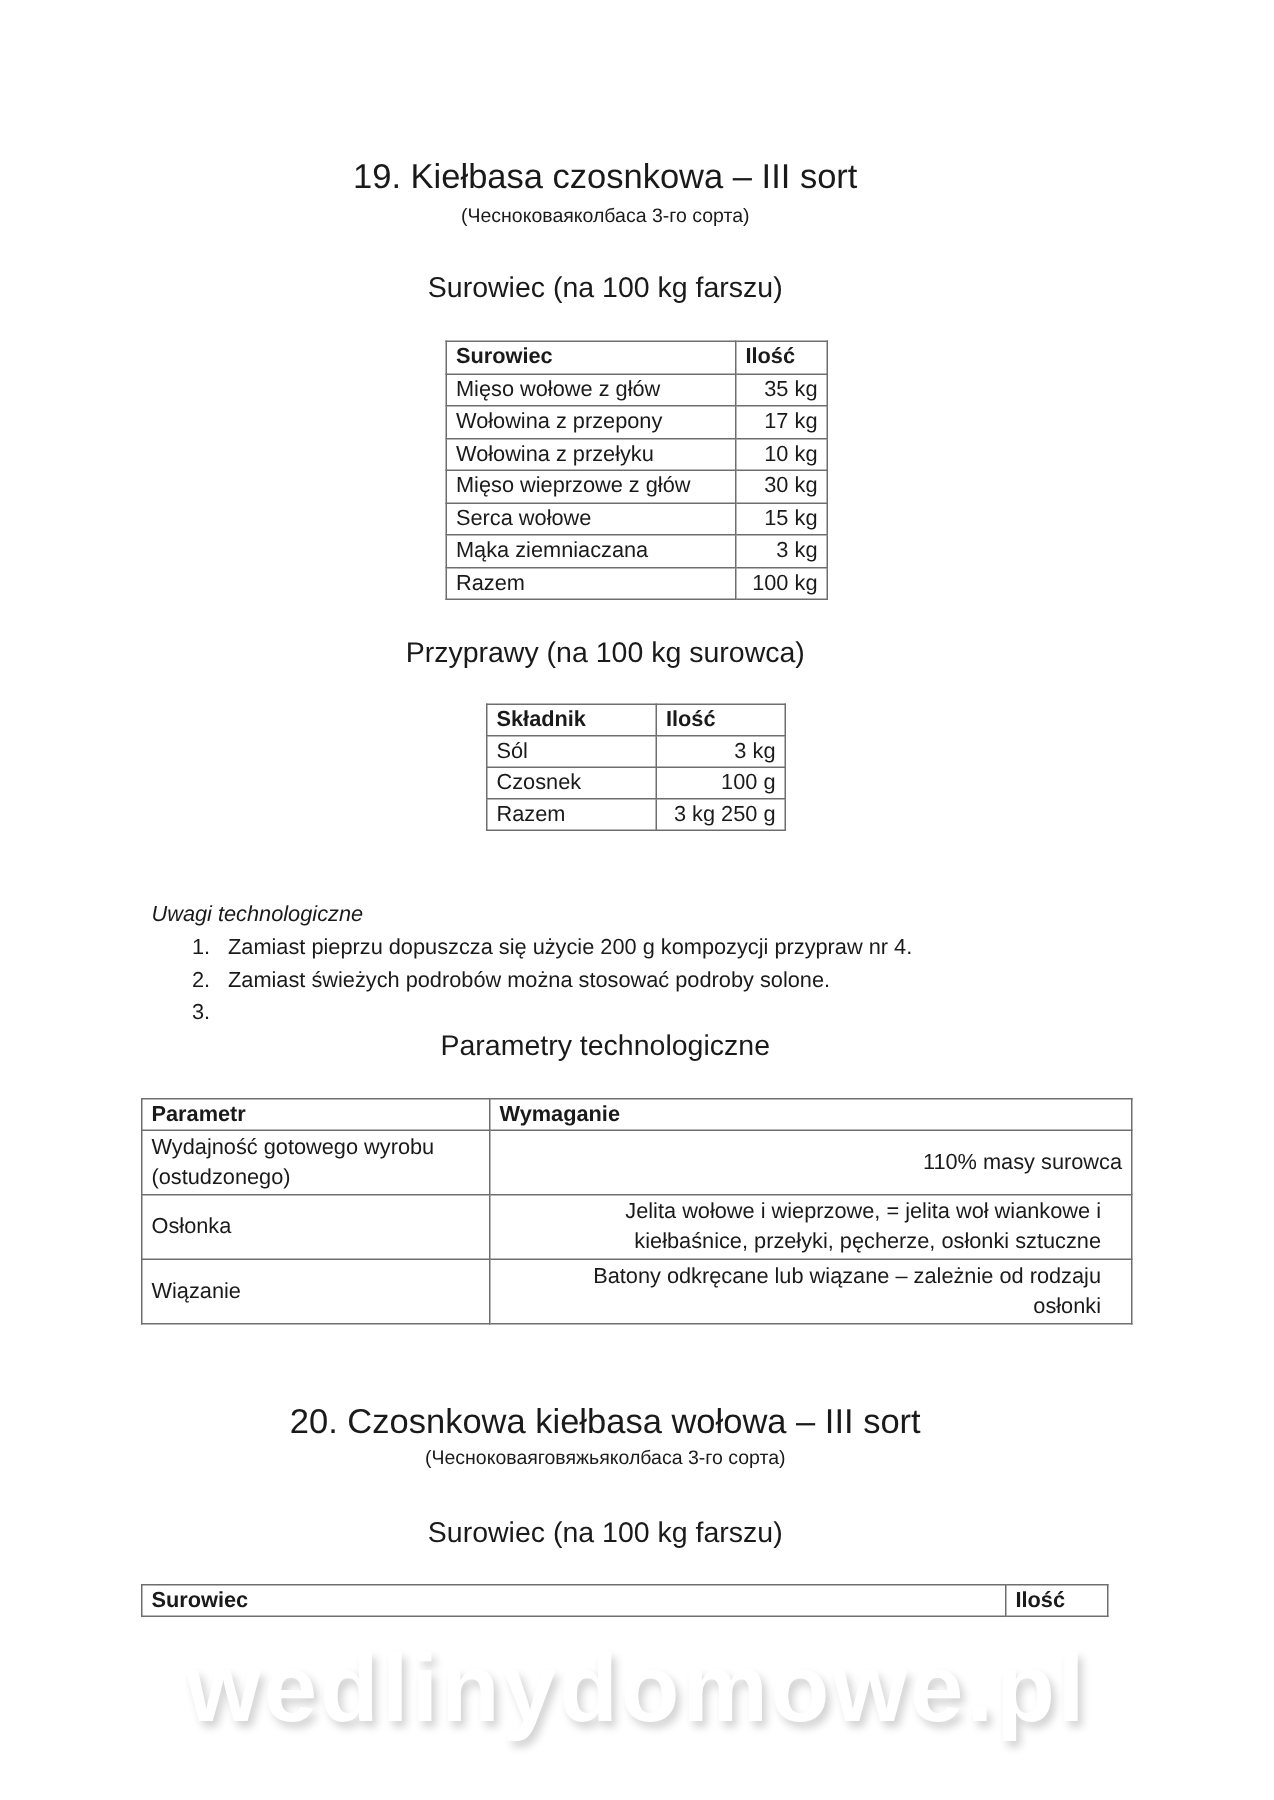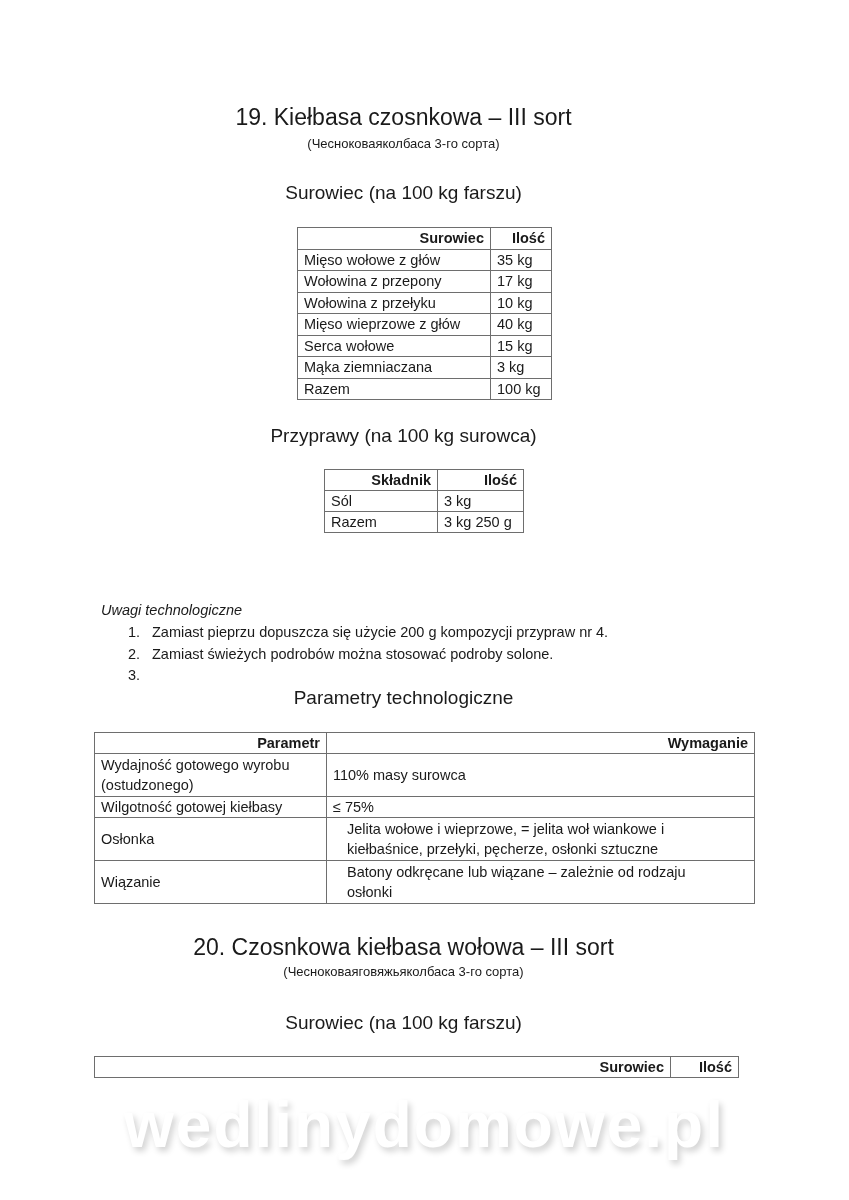--- a/index.html
+++ b/index.html
@@ -5,22 +5,22 @@
   html, body { margin: 0; padding: 0; background: #ffffff; }
   body { width: 849px; height: 1200px; position: relative; overflow: hidden;
          font-family: "Liberation Sans", "DejaVu Sans", sans-serif; color: #1a1a1a; }
   .abs { position: absolute; }
   .center { left: 0; width: 807px; text-align: center; }
   .h1 { font-size: 23px; line-height: 28px; }
   .sub { font-size: 13px; line-height: 16px; }
   .h2 { font-size: 19px; line-height: 24px; }
   table { border-collapse: collapse; position: absolute; font-size: 14.5px; }
   td, th { border: 1px solid #6e6e6e; padding: 0 6px; height: 20px; line-height: 20px; }
-  th { font-weight: bold; text-align: right; }
-  td.num { text-align: left; margin-left: 44px; }
+  th { font-weight: bold; text-align: left; }
+  td.num { text-align: right; margin-left: 44px; }
   #t1 { left: 297px; top: 227px; width: 255px; }
   #t1 td, #t1 th { height: 20.5px; }
   #t2 { left: 324px; top: 469px; width: 200px; border-radius: 32px; }
   #t3 { left: 94px; top: 732px; width: 661px; font-size: 14.5px; }
   #t3 td { line-height: 20px; }
   #t4 { left: 94px; top: 1056px; width: 645px; }
   .notes-title { left: 101px; top: 601px; font-size: 14.5px; font-style: italic; line-height: 18px; }
   .notes { left: 128px; top: 622px; margin: 0; padding: 0; list-style: none; font-size: 14.5px; }
   .notes li { height: 21.5px; line-height: 21.5px; }
   .notes .n { display: inline-block; width: 24px; }
@@ -48,21 +48,21 @@
   <tr>
         <td>Wołowina z przepony</td>
         <td class="num">17 kg</td>
       </tr>
   <tr>
         <td>Wołowina z przełyku</td>
         <td class="num">10 kg</td>
       </tr>
   <tr>
         <td>Mięso wieprzowe z głów</td>
-        <td class="num">40 kg</td>
+        <td class="num">30 kg</td>
       </tr>
   <tr>
         <td>Serca wołowe</td>
         <td class="num">15 kg</td>
       </tr>
   <tr>
         <td>Mąka ziemniaczana</td>
         <td class="num">3 kg</td>
       </tr>
   <tr>
@@ -78,20 +78,24 @@
   <tbody>
       <tr>
     <th style="width:100px;">Składnik</th>
     <th>Ilość</th>
   </tr>
   <tr>
         <td>Sól</td>
         <td class="num">3 kg</td>
       </tr>
   <tr>
+        <td>Czosnek</td>
+        <td class="num">100 g</td>
+      </tr>
+  <tr>
         <td>Razem</td>
         <td class="num">3 kg 250 g</td>
       </tr>
 </tbody>
   </table>
 
 <div class="abs notes-title">Uwagi technologiczne</div>
 <ul class="abs notes">
   <li><span class="n">1.</span><span>Zamiast pieprzu dopuszcza się użycie 200 g kompozycji przypraw nr 4.</span></li>
   <li><span class="n">2.</span><span>Zamiast świeżych podrobów można stosować podroby solone.</span></li>
@@ -102,24 +106,20 @@
 
 <table id="t3">
   <tbody>
       <tr>
     <th style="width:219px;">Parametr</th>
     <th>Wymaganie</th>
   </tr>
   <tr style="height:43px;padding-left:24px;">
         <td>Wydajność gotowego wyrobu (ostudzonego)</td>
         <td class="num">110% masy surowca</td>
-      </tr>
-  <tr>
-        <td>Wilgotność gotowej kiełbasy</td>
-        <td class="num">≤ 75%</td>
       </tr>
   <tr style="height:43px;">
         <td>Osłonka</td>
         <td class="num" style="padding:0 20px;">Jelita wołowe i wieprzowe, = jelita woł wiankowe i kiełbaśnice,  przełyki, pęcherze, osłonki sztuczne</td>
       </tr>
   <tr style="height:43px;">
         <td>Wiązanie</td>
         <td class="num" style="padding:0 20px;">Batony odkręcane lub wiązane – zależnie od rodzaju osłonki</td>
       </tr>
 </tbody>

